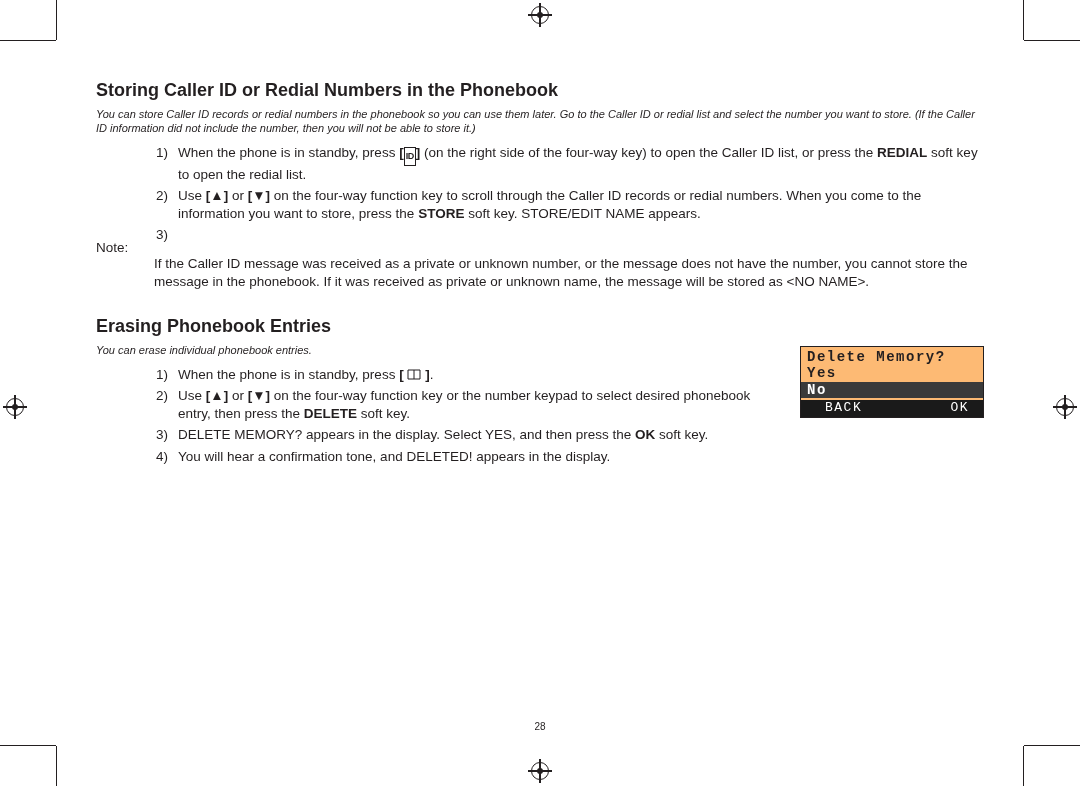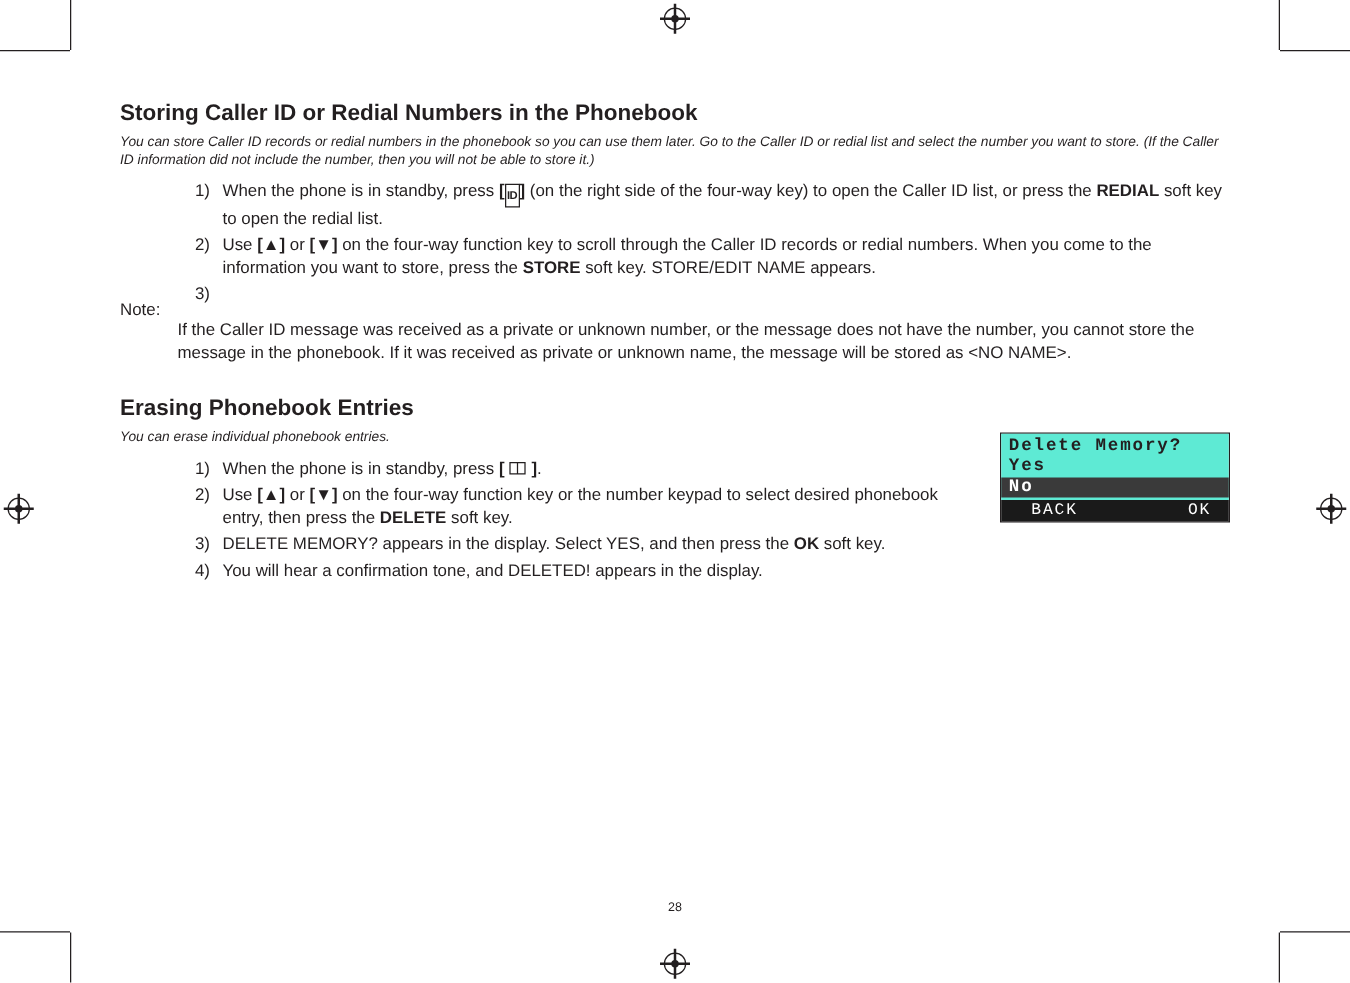--- a/index.html
+++ b/index.html
@@ -83,21 +83,21 @@
     text-align: right;
   }
   .note-label {
     font-size: 13.5px;
     margin-left: 0;
     margin-top: 18px;
   }
   .note-body {
     font-size: 13.5px;
     line-height: 1.3;
-    margin-left: 46px;
+    margin-left: 58px;
     margin-top: 0;
   }
 
   .section2 {
     margin-top: 26px;
     position: relative;
   }
 
   .erase-steps-wrap {
     width: 670px;
@@ -108,21 +108,21 @@
     top: 30px;
     right: 0;
     width: 184px;
     border: 1.5px solid #231f20;
     font-family: "Courier New", monospace;
     font-size: 14px;
     line-height: 1.15;
   }
   .lcd .screen {
     padding: 2px 6px 2px 6px;
-    background: #5eead4;
+    background: #fdba74;
     color: #231f20;
     letter-spacing: 1.5px;
     font-weight: bold;
   }
   .lcd .sel {
     background: #3a3a3a;
     color: #fff;
     display: block;
     margin: 0 -6px;
     padding: 0 6px;

